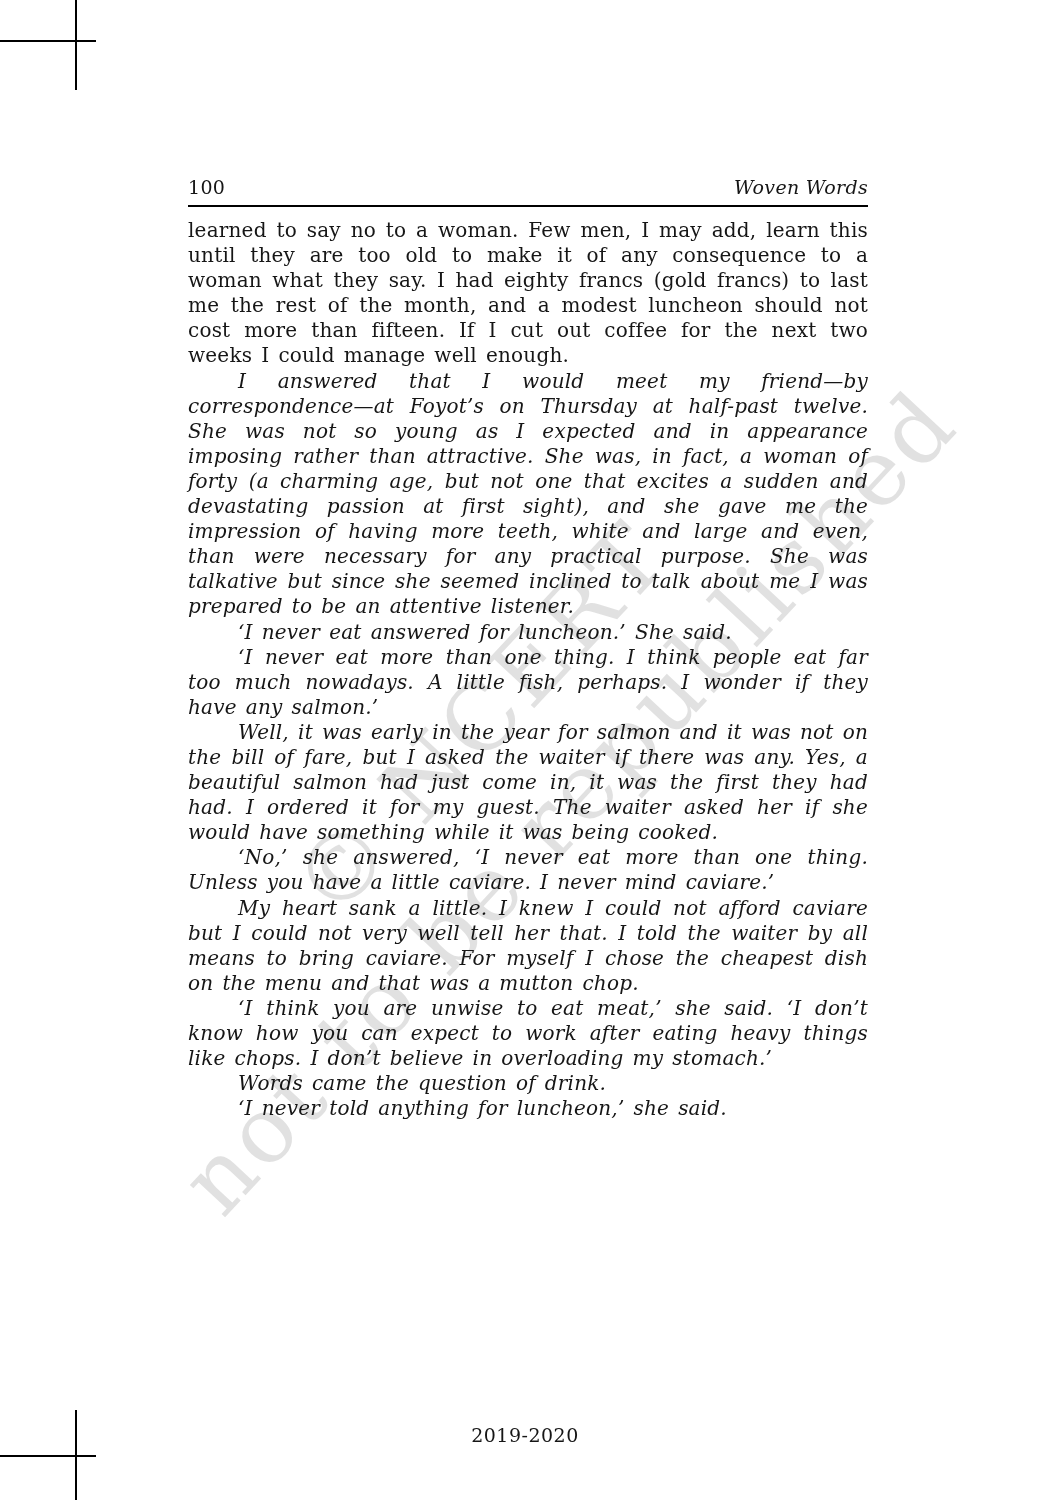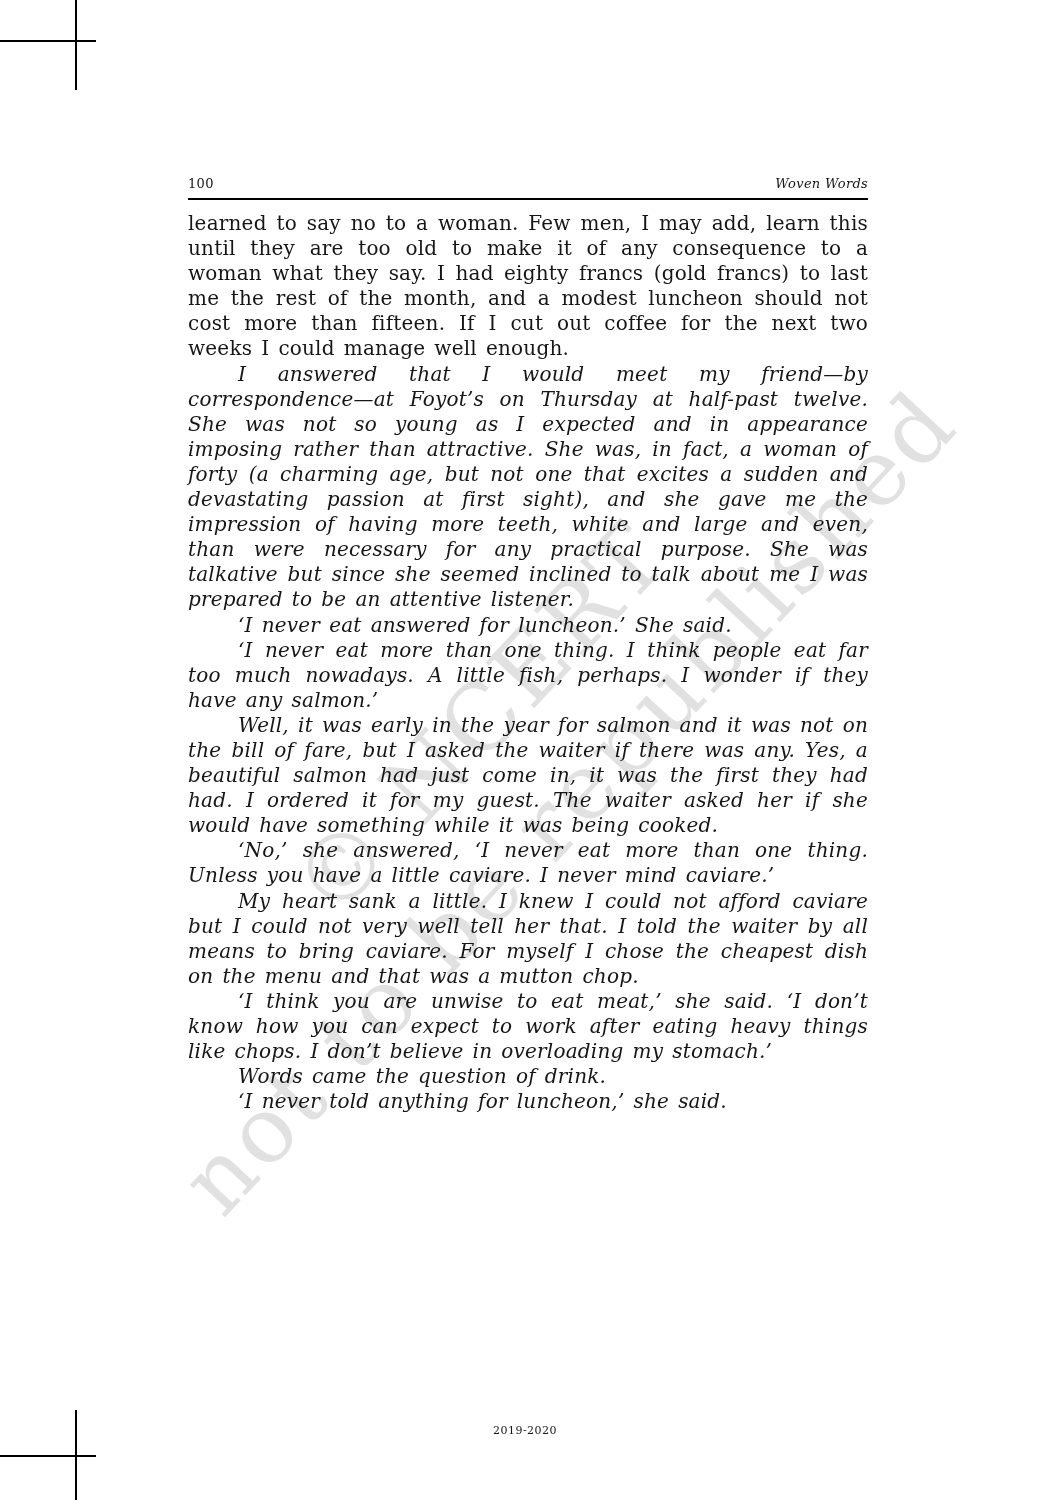--- a/index.html
+++ b/index.html
@@ -45,21 +45,21 @@
   .content {
     position: relative;
     z-index: 1;
     padding: 176px 182px 0 188px;
   }
 
   .page-header {
     display: flex;
     justify-content: space-between;
     align-items: baseline;
-    font-size: 13px;
+    font-size: 19px;
     letter-spacing: 0.3px;
   }
   .book-title { font-style: italic; }
 
   .header-rule {
     height: 2px;
     background: #000;
     margin-top: 7px;
     margin-bottom: 11px;
   }
@@ -72,21 +72,21 @@
     letter-spacing: 0.2px;
   }
   .para.indent { text-indent: 50px; font-style: italic; }
 
   .page-footer {
     position: absolute;
     left: 0;
     right: 0;
     top: 1424px;
     text-align: center;
-    font-size: 11px;
+    font-size: 19px;
     z-index: 1;
     letter-spacing: 0.5px;
   }
 </style>
 </head>
 <body>
 
 <div class="page">
 
   <div class="crop v top"></div>

